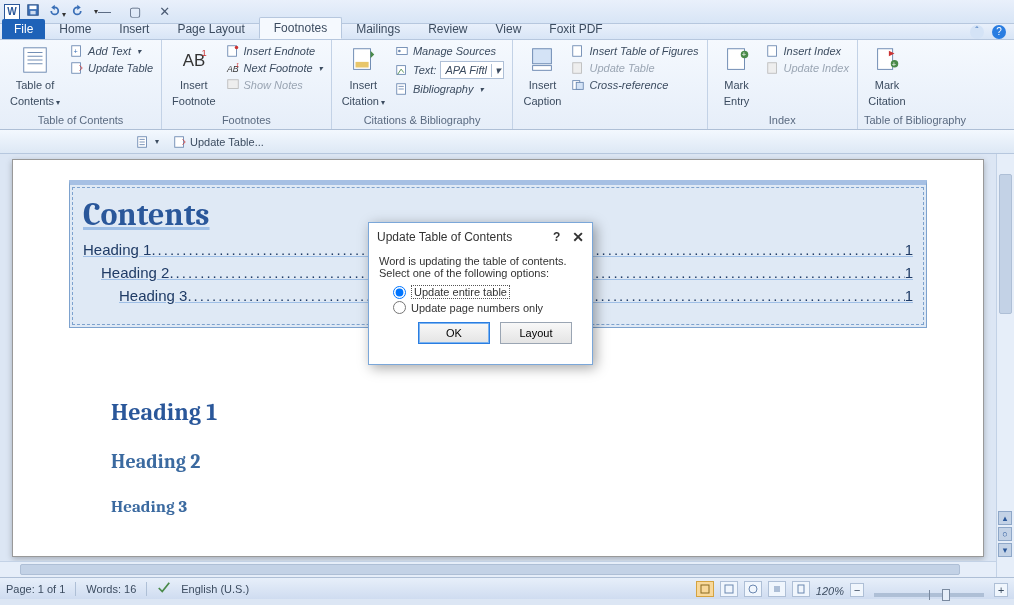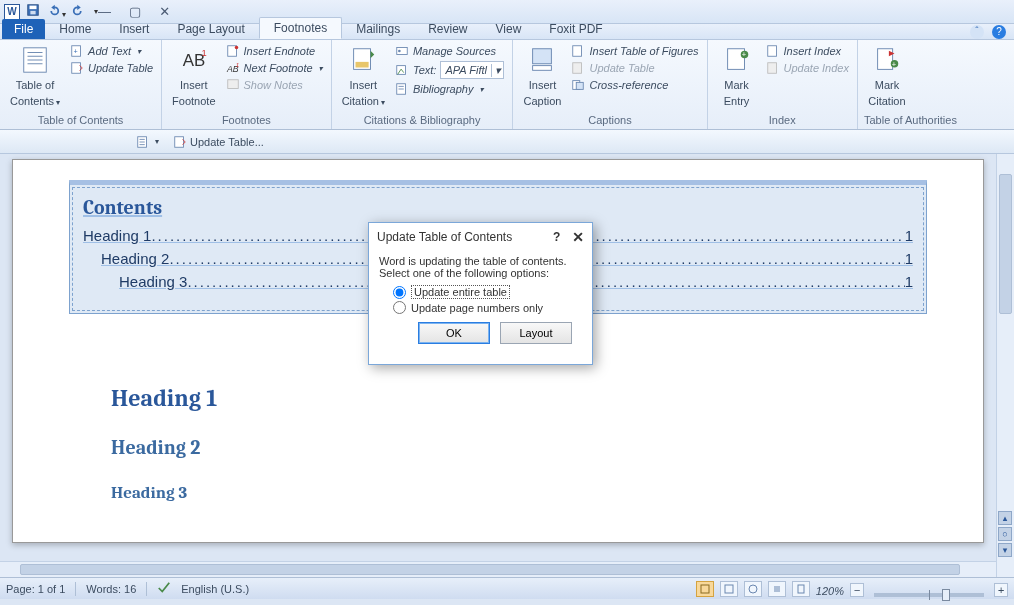--- a/index.html
+++ b/index.html
@@ -48,21 +48,21 @@
 .workspace .scrollv { position:absolute; right:0; top:0; bottom:0; width:18px; background:#e6eef9; border-left:1px solid #c3d2e6; }
 .workspace .scrollv .thumb { position:absolute; left:2px; right:2px; top:20px; height:140px; background:#c3d2e6; border:1px solid #aebfd6; border-radius:2px;}
 .workspace .scrollh { position:absolute; left:0; bottom:0; right:18px; height:16px; background:#e6eef9; border-top:1px solid #c3d2e6;}
 .workspace .scrollh .thumb { position:absolute; top:2px; bottom:2px; left:20px; width:940px; background:#c3d2e6; border:1px solid #aebfd6; border-radius:2px;}
 .workspace .navbtns { position:absolute; right:2px; bottom:20px; display:flex; flex-direction:column; gap:2px;}
 .workspace .navbtns div { width:14px; height:14px; background:#c3d2e6; border:1px solid #8ea7c8; font-size:9px; text-align:center; line-height:12px; color:#2a579a;}
 
 .page { position:absolute; left:12px; top:5px; width:972px; background:#fff; border:1px solid #999; box-shadow:0 2px 6px rgba(0,0,0,0.25); padding:20px 0 40px 0; }
 .tocbox { margin:0 56px; border:1px solid #7da2ce; border-top:5px solid #a6c0e4; background:#dfe9f5; padding:0; }
 .tocbox-inner { margin:2px; border:1px dashed #7da2ce; padding:8px 10px 14px 10px; background:#dfe9f5; }
-.contents-title { font-family:"Cambria",serif; color:#2a579a; font-size:20px; font-weight:bold; margin-bottom:8px; text-decoration:underline; text-decoration-color:#9fbfe6;}
+.contents-title { font-family:"Cambria",serif; color:#2a579a; font-size:32px; font-weight:bold; margin-bottom:8px; text-decoration:underline; text-decoration-color:#9fbfe6;}
 .toc-row { display:flex; font-family:"Calibri",sans-serif; color:#1f3b66; font-size:15px; margin:6px 0; text-decoration:underline; text-decoration-color:#9fbfe6;}
 .toc-row .label { white-space:nowrap; }
 .toc-row .dots { flex:1; overflow:hidden; letter-spacing:2px; }
 .toc-row.i1 { padding-left:18px; }
 .toc-row.i2 { padding-left:36px; }
 
 .body-heading { font-family:"Cambria",serif; color:#2a579a; margin:0 98px; }
 .body-heading.h1 { font-size:24px; font-weight:bold; margin-top:70px; }
 .body-heading.h2 { font-size:20px; font-weight:bold; margin-top:24px; color:#3b6aa0;}
 .body-heading.h3 { font-size:17px; font-weight:bold; margin-top:24px; color:#3b6aa0;}
@@ -280,21 +280,20 @@
           </div>
         <div class="smallbtn">
             <svg viewBox="0 0 16 16">
               <rect x="2" y="3" width="8" height="10" fill="#fff" stroke="#6a87b0"></rect>
               <rect x="6" y="5" width="8" height="8" fill="#d4e3f6" stroke="#6a87b0"></rect>
             </svg>
             <span>Cross-reference</span>
           </div>
       </div>
     </div>
-    <div class="group-title">Captions</div>
   </div>
 
   <div class="group">
     <div class="group-body">
       <div class="bigbtn">
         <svg viewBox="0 0 32 32">
             <rect x="6" y="4" width="18" height="22" fill="#fff" stroke="#6a87b0"></rect>
             <circle cx="24" cy="10" r="4" fill="#4a8a4a"></circle>
             <text x="21" y="13" font-size="8" fill="#fff">+</text>
           </svg>
@@ -325,21 +324,21 @@
         <svg viewBox="0 0 32 32">
             <rect x="6" y="4" width="16" height="22" fill="#fff" stroke="#6a87b0"></rect>
             <path d="M18 6l6 3-6 3z" fill="#c33"></path>
             <circle cx="24" cy="20" r="4" fill="#4a8a4a"></circle>
             <text x="21" y="23" font-size="8" fill="#fff">+</text>
           </svg>
         <div class="lbl" style="white-space:pre-line">Mark
 Citation</div>
       </div>
     </div>
-    <div class="group-title">Table of Authorities</div>
+    <div class="group-title">Table of Bibliography</div>
   </div>
 </div>
 
 <div class="toolbar">
   <div class="tbtn">
       <svg viewBox="0 0 16 16">
         <rect x="2" y="2" width="10" height="12" fill="#fff" stroke="#6a87b0"></rect>
         <line x1="4" y1="5" x2="10" y2="5" stroke="#6a87b0"></line>
         <line x1="4" y1="8" x2="10" y2="8" stroke="#6a87b0"></line>
         <line x1="4" y1="11" x2="10" y2="11" stroke="#6a87b0"></line>

